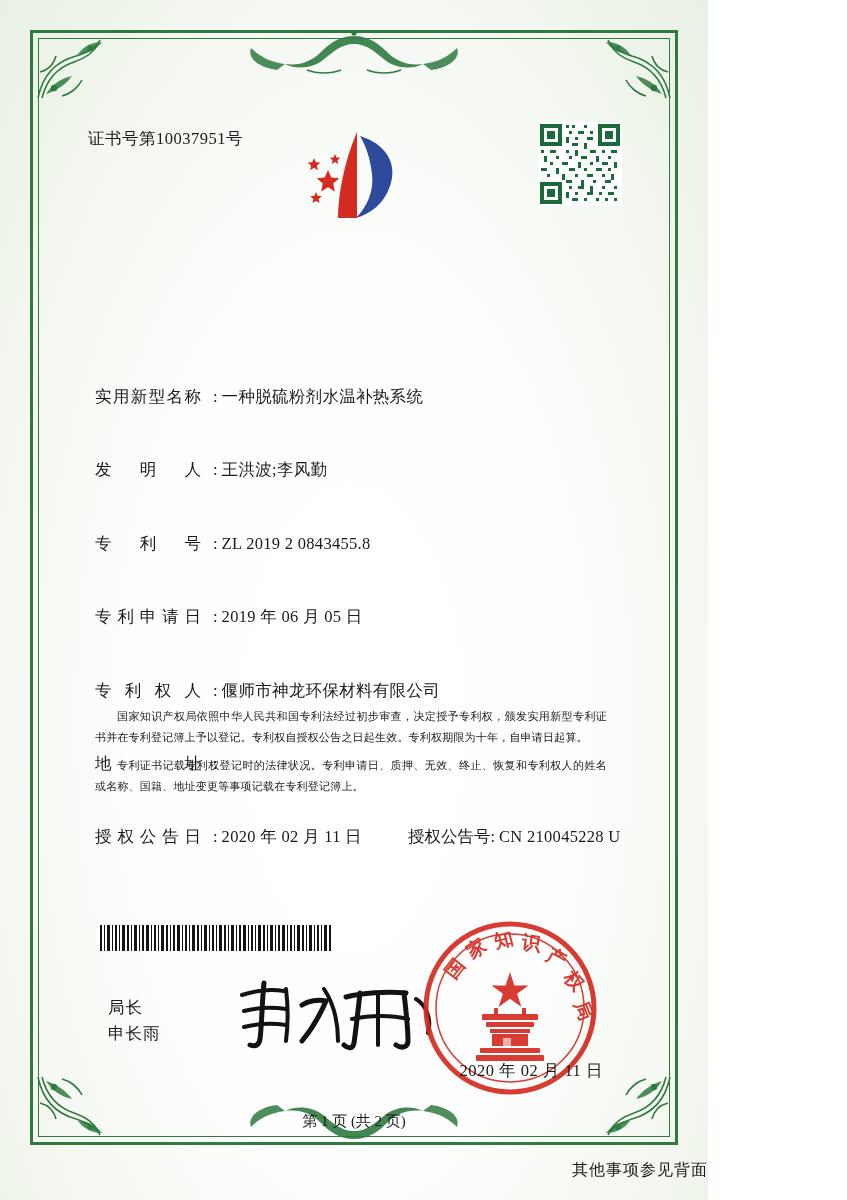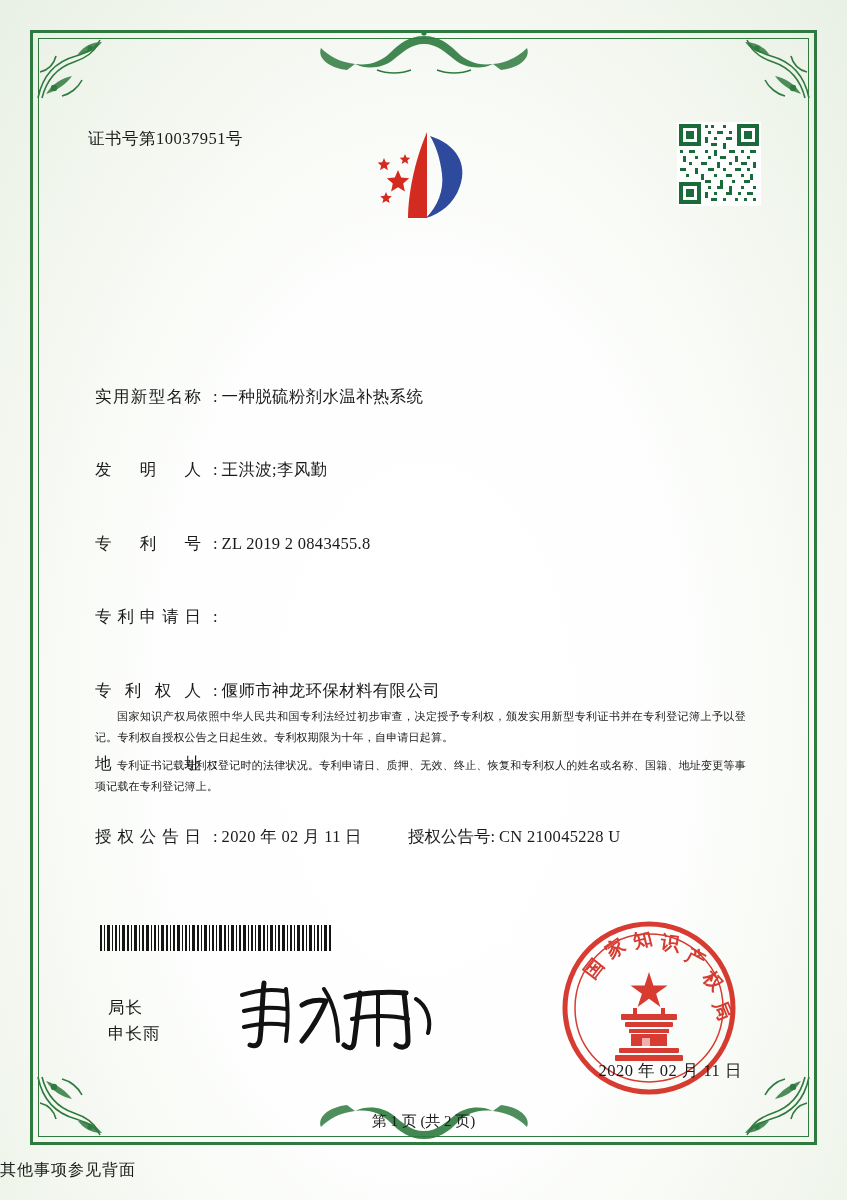--- a/index.html
+++ b/index.html
@@ -10,21 +10,21 @@
     width: 847px;
     height: 1200px;
     background: #ffffff;
     font-family: "Liberation Serif", "DejaVu Serif", serif;
     color: #1a1a1a;
     overflow: hidden;
   }
 
   .page {
     position: relative;
-    width: 847px;
+    width: 708px;
     height: 1200px;
     background:
       radial-gradient(ellipse at 50% 60%, #ffffff 0%, #fdfefd 45%, #f3f7ef 75%, #e9f0e4 100%);
   }
 
   
   .border-outer {
     position: absolute;
     left: 30px;
     top: 30px;
@@ -240,21 +240,21 @@
     top: 1112px;
     text-align: center;
     font-size: 15px;
     color: #1a1a1a;
   }
   .footer-note {
     position: absolute;
     left: 0;
     right: 0;
     top: 1160px;
-    text-align: left;
+    text-align: right;
     font-size: 16px;
     color: #1a1a1a;
     letter-spacing: 1px;
   }
 </style>
 </head>
 <body>
 
 <div class="page">
 
@@ -447,20 +447,21 @@
 
     <div class="field-row">
       <span class="field-label spread">专利号</span>
       <span class="field-colon">:</span>
       <span class="field-value">ZL 2019 2 0843455.8</span>
     </div>
 
     <div class="field-row">
       <span class="field-label spread">专利申请日</span>
       <span class="field-colon">:</span>
+      <span class="field-value">2019 年 06 月 05 日</span>
     </div>
 
     <div class="field-row">
       <span class="field-label spread">专利权人</span>
       <span class="field-colon">:</span>
       <span class="field-value">偃师市神龙环保材料有限公司</span>
     </div>
 
     <div class="field-row">
       <span class="field-label spread">地址</span>

